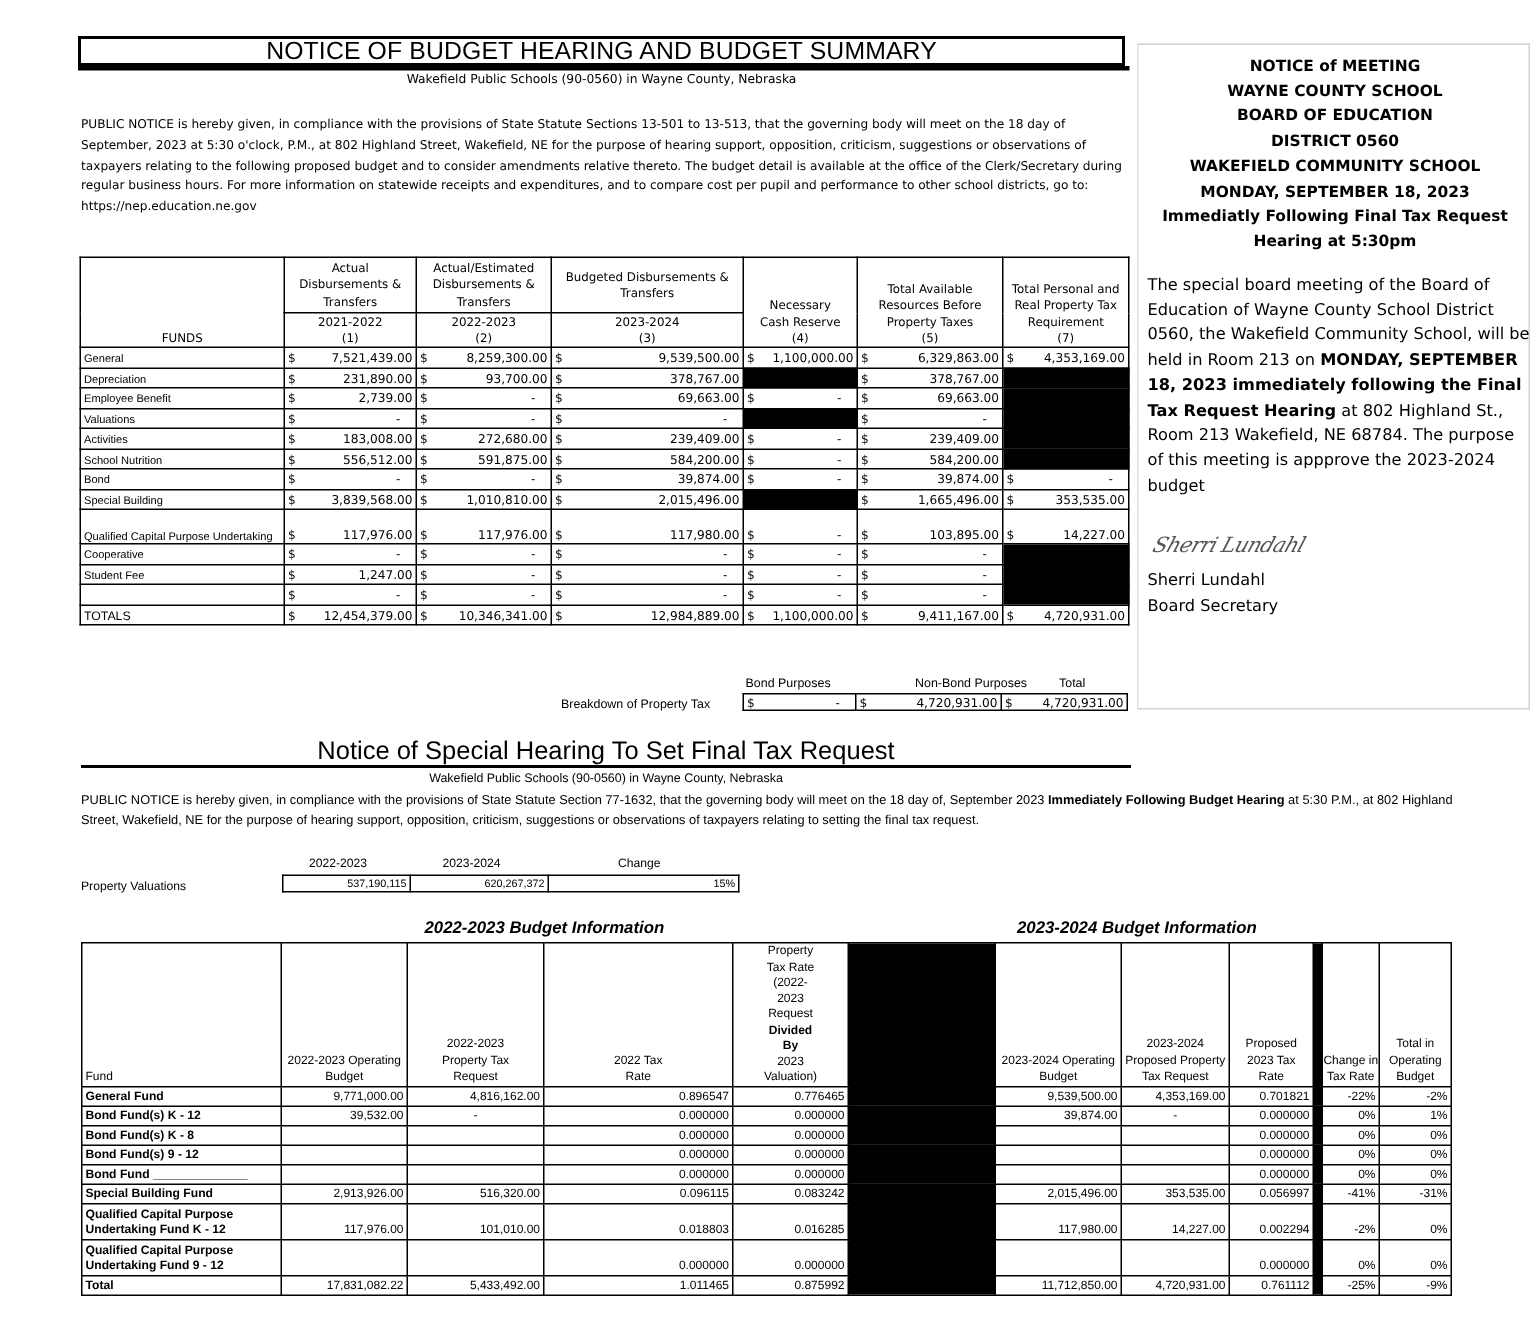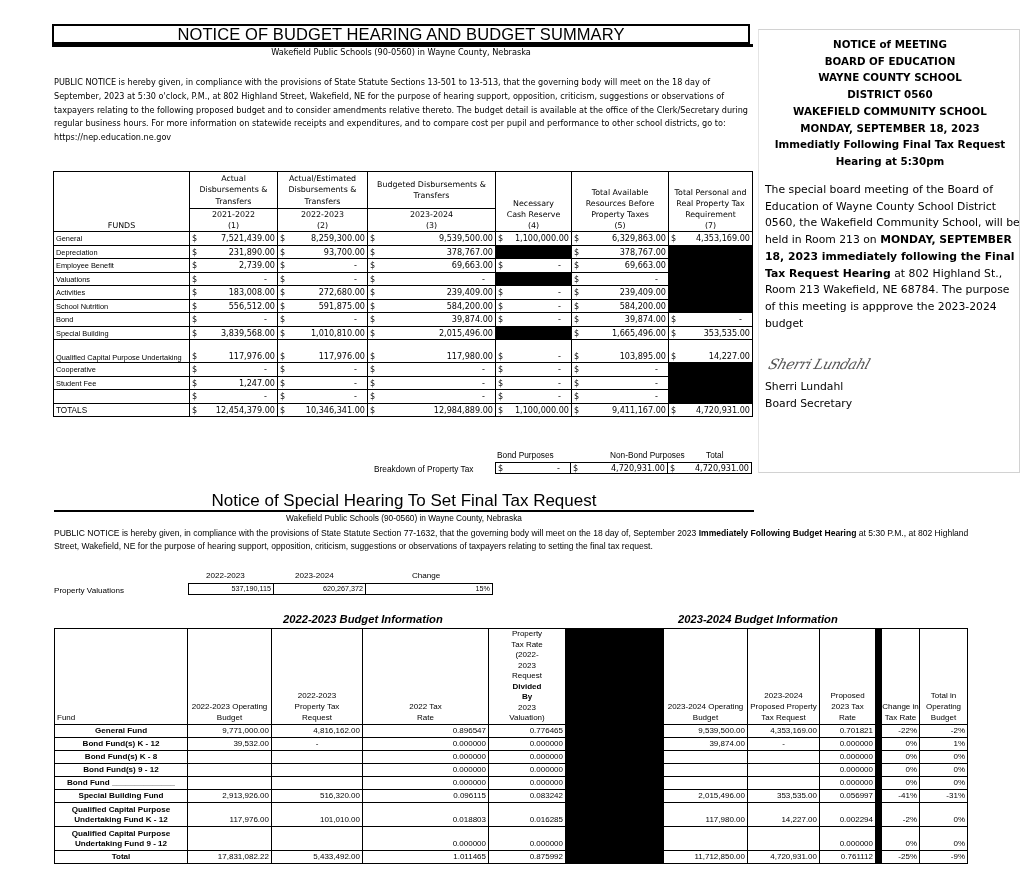--- a/index.html
+++ b/index.html
@@ -46,37 +46,37 @@
   #valuations td{border:1.3px solid #000;height:10px;line-height:10px;padding:0 2px;text-align:right;}
   
   .sec-title{font-weight:bold;font-style:italic;font-size:11.2px;}
   #sec2223{left:283px;top:613px;}
   #sec2324{left:678px;top:613px;}
   #taxtable{left:54px;top:628px;table-layout:fixed;font-size:8px;}
   #taxtable td,#taxtable th{border:1.3px solid #000;padding:0 2px;height:12px;line-height:11px;white-space:nowrap;}
   #taxtable th{font-weight:normal;text-align:center;vertical-align:bottom;line-height:11.3px;font-size:8px;white-space:normal;}
   #taxtable th.fund-h{text-align:left;font-weight:normal;border-radius:32px;}
   #taxtable td{text-align:right;}
-  #taxtable td.fund{text-align:center;font-weight:bold;font-size:8.1px;margin-top:45px;}
+  #taxtable td.fund{text-align:left;font-weight:bold;font-size:8.1px;margin-top:45px;}
   #taxtable tr.tall td{height:23px;vertical-align:bottom;line-height:10.5px;}
   #taxtable td.black,#taxtable th.black{background:#000;border-color:#000;}
   #taxtable td.gap,#taxtable th.gap{background:#000;border-color:#000;}
 </style>
 </head>
 <body>
 
 <div id="title-box" class="abs">NOTICE OF BUDGET HEARING AND BUDGET SUMMARY</div>
 <div id="subtitle1" class="abs">Wakefield Public Schools (90-0560) in Wayne County, Nebraska</div>
 <div id="notice1" class="abs">PUBLIC NOTICE is hereby given, in compliance with the provisions of State Statute Sections 13-501 to 13-513, that the governing body will meet on the 18 day of September, 2023 at 5:30 o'clock, P.M., at 802 Highland Street,  Wakefield, NE for the purpose of hearing support, opposition, criticism, suggestions or observations of taxpayers relating to the following proposed budget and to consider amendments relative thereto.  The budget detail is available at the office of the Clerk/Secretary during regular business hours. For more information on statewide receipts and expenditures, and to compare cost per pupil and performance to other school districts, go to: https://nep.education.ne.gov</div>
 
 <div id="meeting-panel" class="abs">
   <div id="meeting-head" class="abs">
     <div>NOTICE of MEETING</div>
+    <div>WAYNE COUNTY SCHOOL</div>
     <div>BOARD OF EDUCATION</div>
-    <div>WAYNE COUNTY SCHOOL</div>
     <div>DISTRICT 0560</div>
     <div>WAKEFIELD COMMUNITY SCHOOL</div>
     <div>MONDAY, SEPTEMBER 18, 2023</div>
     <div>Immediatly Following Final Tax Request</div>
     <div>Hearing at 5:30pm</div>
   </div>
   <div id="meeting-body" class="abs"><span>The special board meeting of the Board of Education of Wayne County School District 0560, the Wakefield Community School, will be held in Room 213 on </span><b>MONDAY, SEPTEMBER 18, 2023 immediately following the Final Tax Request Hearing</b><span> at 802 Highland St., Room 213 Wakefield, NE 68784.  The purpose of this meeting is appprove the 2023-2024 budget</span></div>
   <div id="signature" class="abs">Sherri Lundahl</div>
   <div id="sig-name" class="abs">
     <div>Sherri Lundahl</div>

